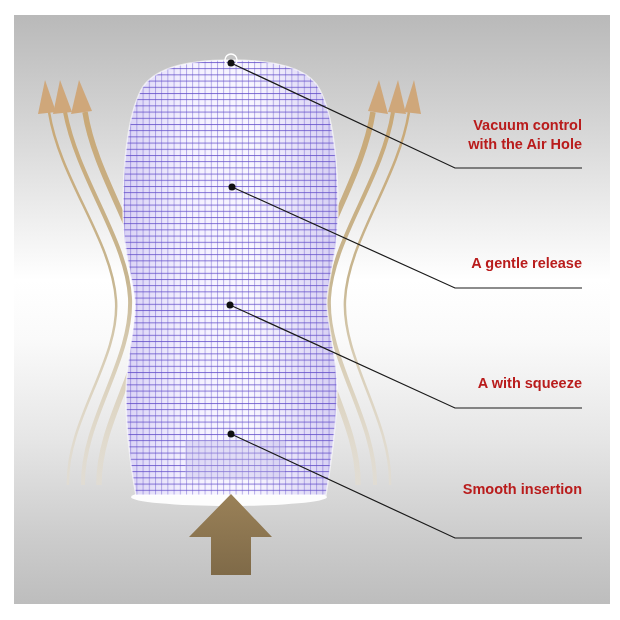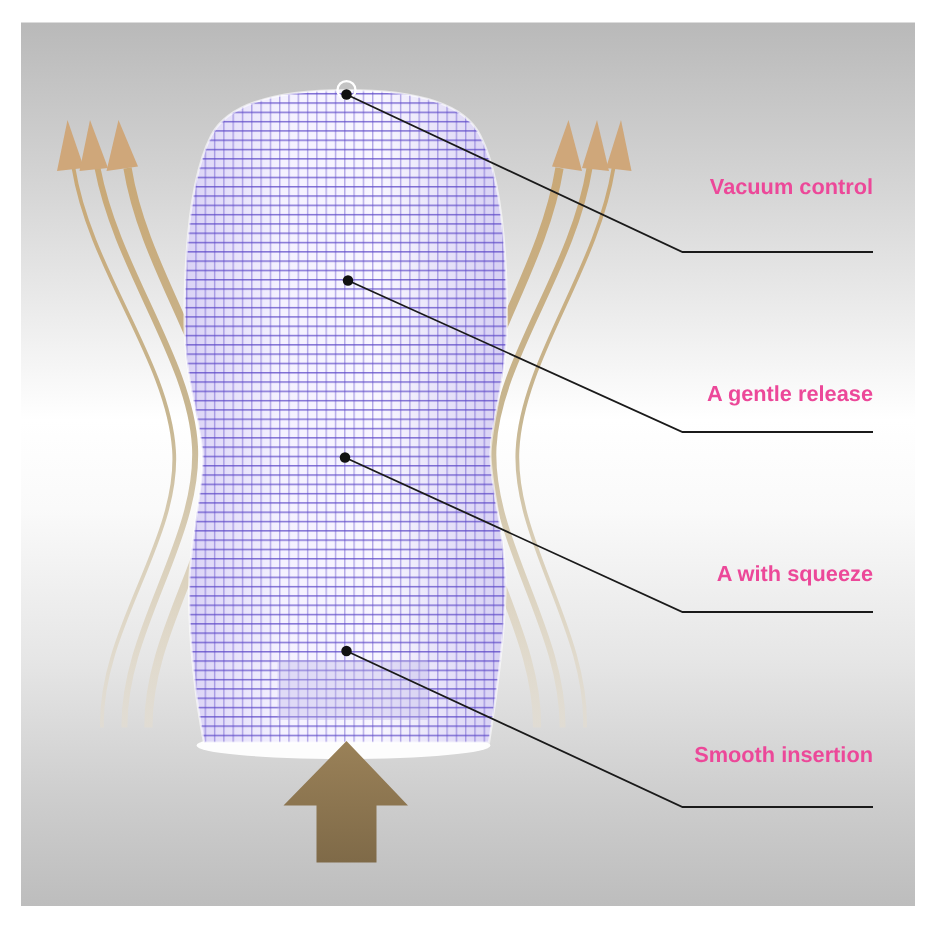--- a/index.html
+++ b/index.html
@@ -4,21 +4,21 @@
   <style>
     html, body { margin: 0; padding: 0; background: #ffffff; }
     body { width: 620px; height: 620px; position: relative; overflow: hidden; font-family: "Liberation Sans", sans-serif; }
     .panel {
       position: absolute; left: 14px; top: 15px; width: 596px; height: 589px;
       background: linear-gradient(to bottom, #b9b9b9 0%, #d4d4d4 18%, #f4f4f4 38%, #ffffff 45%, #fafafa 55%, #e6e6e6 72%, #cdcdcd 88%, #bdbdbd 100%);
     }
     svg.art { position: absolute; left: 0; top: 0; width: 620px; height: 620px; }
     .label {
       position: absolute; right: 38px; text-align: right;
-      font-weight: bold; font-size: 14.5px; line-height: 19px; color: #ec4899;
+      font-weight: bold; font-size: 14.5px; line-height: 19px; color: #b91c1c;
       white-space: nowrap;
     }
     .label .line { display: block; }
   </style>
 </head>
 <body>
 
 <div class="panel"></div>
 
 <svg class="art" viewBox="0 0 620 620">
@@ -101,22 +101,23 @@
   <g fill="#111111">
     <circle cx="231" cy="63" r="3.5"></circle>
     <circle cx="232" cy="187" r="3.5"></circle>
     <circle cx="230" cy="305" r="3.5"></circle>
     <circle cx="231" cy="434" r="3.5"></circle>
   </g>
 </svg>
 
 <div class="label" style="top:116px;">
   <span class="line">Vacuum control</span>
+  <span class="line">with the Air Hole</span>
 </div>
 <div class="label" style="top:254px;margin-left:12px;">
   <span class="line">A gentle release</span>
 </div>
 <div class="label" style="top:374px;">
   <span class="line">A with squeeze</span>
 </div>
-<div class="label" style="top:495px;">
+<div class="label" style="top:480px;">
   <span class="line">Smooth insertion</span>
 </div>
 
 </body></html>

